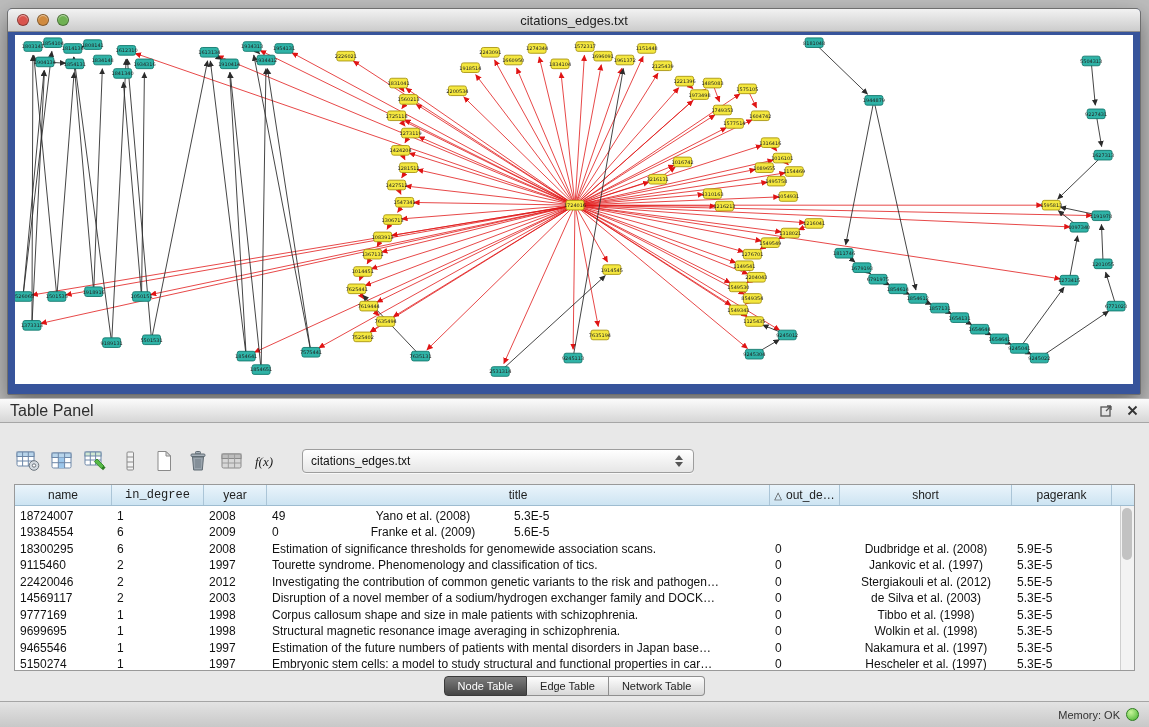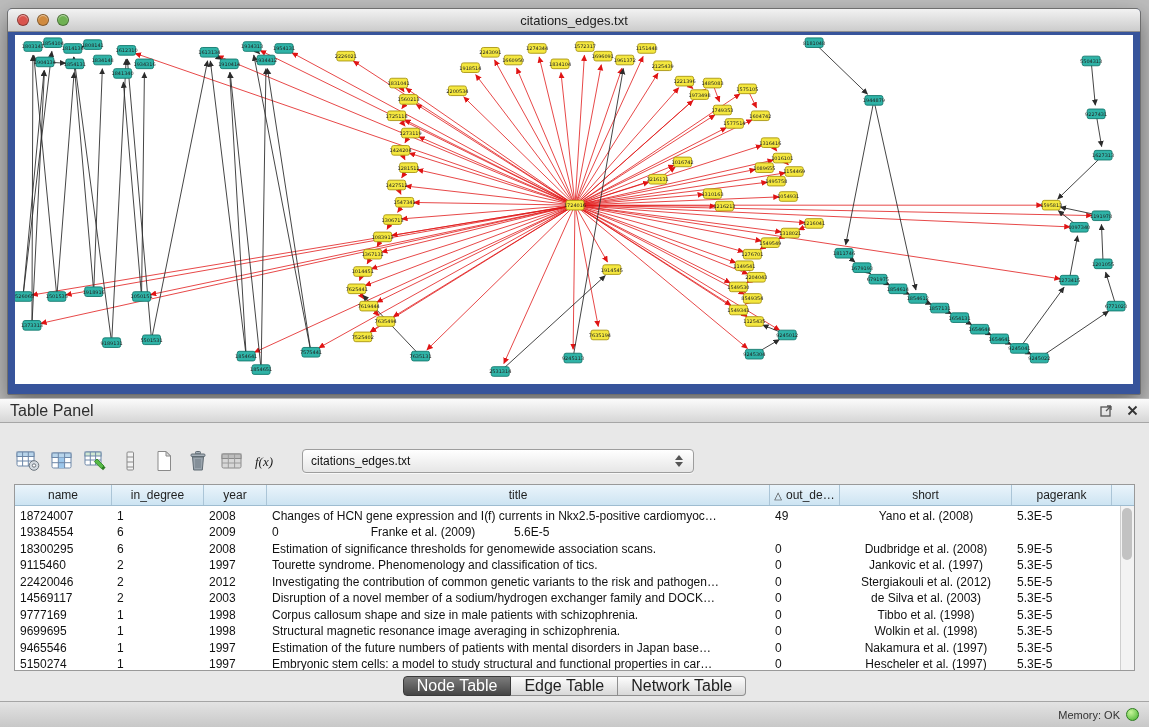--- a/index.html
+++ b/index.html
@@ -50,21 +50,21 @@
   .th{font-size:12px;color:#1e1e1e;display:flex;align-items:center;justify-content:center;
     border-right:1px solid #abc5d7;box-sizing:border-box;flex:0 0 auto;white-space:nowrap;overflow:hidden;}
   .th.fill{flex:1;border-right:none;}
   .sortglyph{margin-right:4px;font-size:10px;color:#333;}
   .tbody{flex:1;position:relative;overflow:hidden;}
   .tr{display:flex;height:16.5px;align-items:flex-end;}
   .td{font-size:12px;color:#111;padding:0 5px;white-space:nowrap;overflow:hidden;box-sizing:border-box;flex:0 0 auto;}
   .vscroll{position:absolute;right:0;top:0;bottom:0;width:13px;background:#f3f3f3;border-left:1px solid #cfcfcf;}
   .vthumb{position:absolute;left:1px;top:2px;width:10px;height:52px;border-radius:5px;background:#c2c2c2;}
   .tabs{position:absolute;left:0;top:278px;width:100%;display:flex;justify-content:center;}
-  .tab{height:20px;font-size:16px;display:flex;align-items:center;padding:4px 13px;
+  .tab{height:20px;font-size:11px;display:flex;align-items:center;padding:4px 13px;
     border:1px solid #8f8f8f;border-left:none;background:linear-gradient(#fdfdfd,#d8d8d8);color:#1f1f1f;box-sizing:border-box;}
   .tab:first-child{border-left:1px solid #8f8f8f;border-radius:4px 0 0 4px;}
   .tab:last-child{border-radius:0 4px 4px 0;}
   .tab.active{background:linear-gradient(#7c7c7c,#454545);color:#fff;border-color:#3a3a3a;}
   .footer{position:absolute;left:0;bottom:0;width:100%;height:26px;
     background:linear-gradient(#e3e3e3,#c8c8c8);border-top:1px solid #a5a5a5;
     display:flex;align-items:center;justify-content:flex-end;padding:0 10px;gap:6px;box-sizing:border-box;}
   .memory{font-size:11px;color:#333;}
   .mem-dot{width:11px;height:11px;border-radius:50%;border:1px solid #2c7d1e;
     background:radial-gradient(circle at 35% 30%, #c8f59b, #42b02b);}
@@ -790,21 +790,21 @@
           <span class="tri-dn"></span>
         </span>
     </div>
   </div>
 
   <div class="table-wrap">
     <div class="thead">
         <div class="th" style="width: 97px;">
           <span>name</span>
         </div>
-        <div class="th" style="width: 92px;">
+        <div class="th" style="width: 92px; font-family: Liberation Mono, monospace;">
           <span>in_degree</span>
         </div>
         <div class="th" style="width: 63px;">
           <span>year</span>
         </div>
         <div class="th" style="width: 503px;">
           <span>title</span>
         </div>
         <div class="th" style="width: 70px;">
           <span class="sortglyph">△</span>
@@ -816,21 +816,20 @@
         <div class="th" style="width: 100px;">
           <span>pagerank</span>
         </div>
         <div class="th fill"></div>
       </div>
     <div class="tbody">
       <div class="tr">
           <div class="td" style="width: 97px; text-align: left;">18724007</div>
           <div class="td" style="width: 92px; text-align: left;">1</div>
           <div class="td" style="width: 63px; text-align: left;">2008</div>
-          <div class="td" style="width: 503px; text-align: left;">Changes of HCN gene expression and I(f) currents in Nkx2.5-positive cardiomyoc…</div>
           <div class="td" style="width: 70px; text-align: left;">49</div>
           <div class="td" style="width: 172px; text-align: center;">Yano et al. (2008)</div>
           <div class="td" style="width: 100px; text-align: left;">5.3E-5</div>
         </div>
         <div class="tr">
           <div class="td" style="width: 97px; text-align: left;">19384554</div>
           <div class="td" style="width: 92px; text-align: left;">6</div>
           <div class="td" style="width: 63px; text-align: left;">2009</div>
           <div class="td" style="width: 70px; text-align: left;">0</div>
           <div class="td" style="width: 172px; text-align: center;">Franke et al. (2009)</div>

